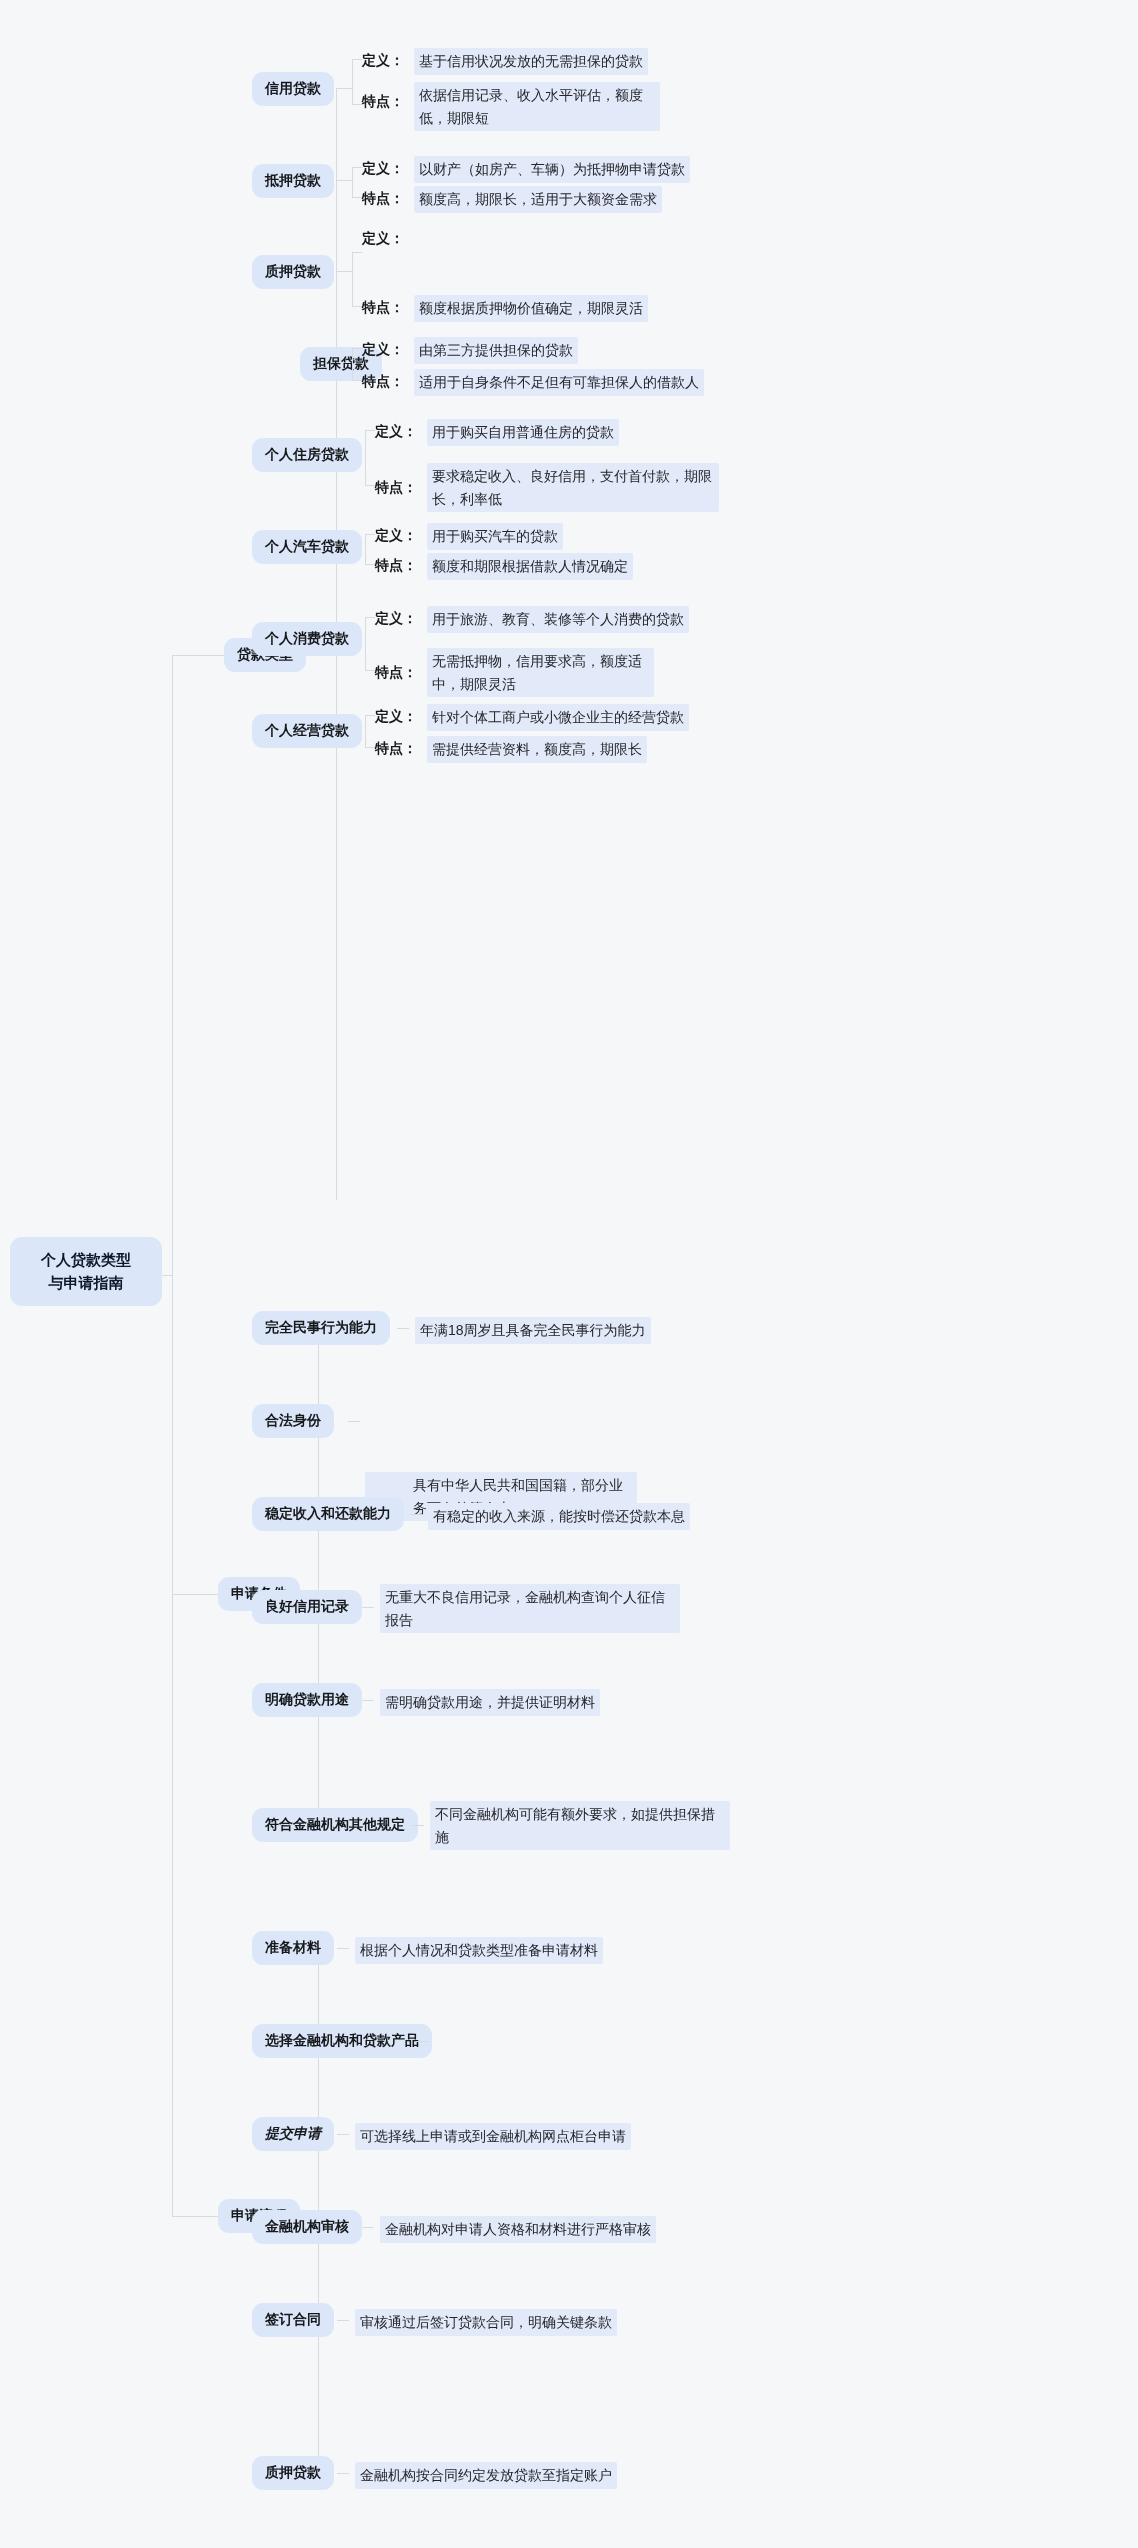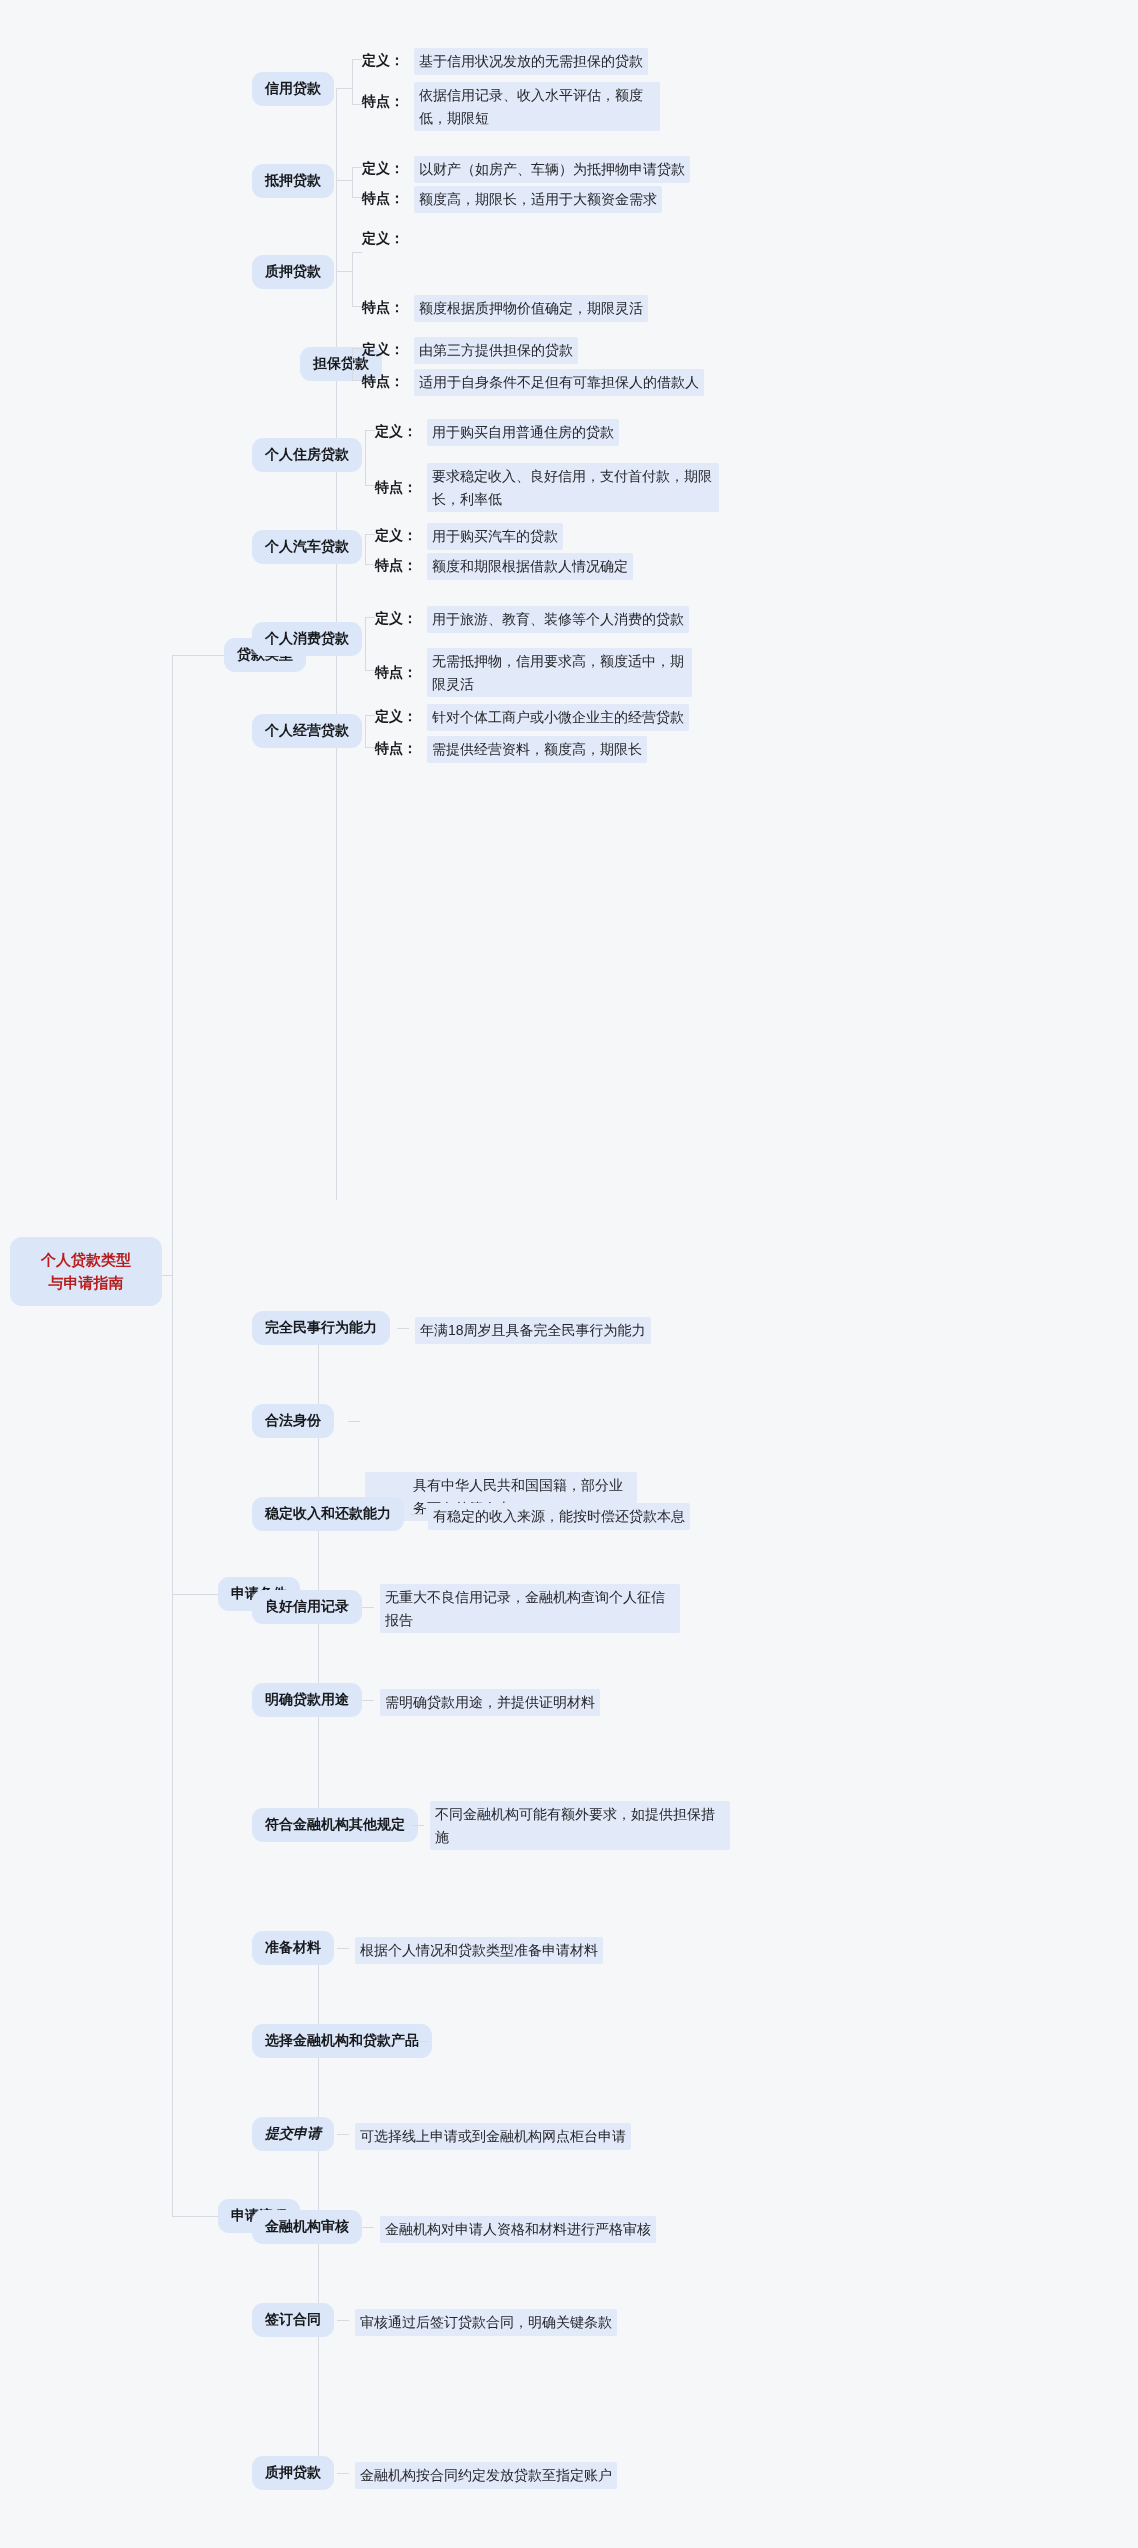--- a/index.html
+++ b/index.html
@@ -18,21 +18,21 @@
 
   .root-node{
     position:absolute;
     left:10px; top:1237px;
     width:152px;
     padding:12px 10px;
     background:#dbe7f8;
     border-radius:12px;
     font-size:15px; font-weight:bold; line-height:1.5;
     text-align:center;
-    color:#b91c1c;
+    color:#0f172a;
   }
 
   
   .l1{
     position:absolute;
     background:#dbe7f8;
     border-radius:11px;
     padding:8px 13px;
     font-size:14px; font-weight:bold;
     color:#17191d;
@@ -200,21 +200,21 @@
   </div>
   <div class="ln v" style="left:365px; top:617px; height:53px;"></div>
   <div class="ln h" style="left:365px; top:617px; width:10px;"></div>
   <div class="ln h" style="left:365px; top:670px; width:10px;"></div>
   <div class="kv" style="left:375px; top:606px;">
     <span class="k">定义：</span>
     <span class="v">用于旅游、教育、装修等个人消费的贷款</span>
   </div>
   <div class="kv" style="left:375px; top:648px; align-items:center;">
     <span class="k">特点：</span>
-    <span class="v" style="width:265px;">无需抵押物，信用要求高，额度适中，期限灵活</span>
+    <span class="v" style="width:227px;">无需抵押物，信用要求高，额度适中，期限灵活</span>
   </div>
 
   <div class="ln h" style="left:336px; top:730px; width:16px;"></div>
   <div class="l2" style="left:252px; top:714px;">
     <span>个人经营贷款</span>
   </div>
   <div class="ln v" style="left:365px; top:715px; height:32px;"></div>
   <div class="ln h" style="left:365px; top:715px; width:10px;"></div>
   <div class="ln h" style="left:365px; top:747px; width:10px;"></div>
   <div class="kv" style="left:375px; top:704px;">

